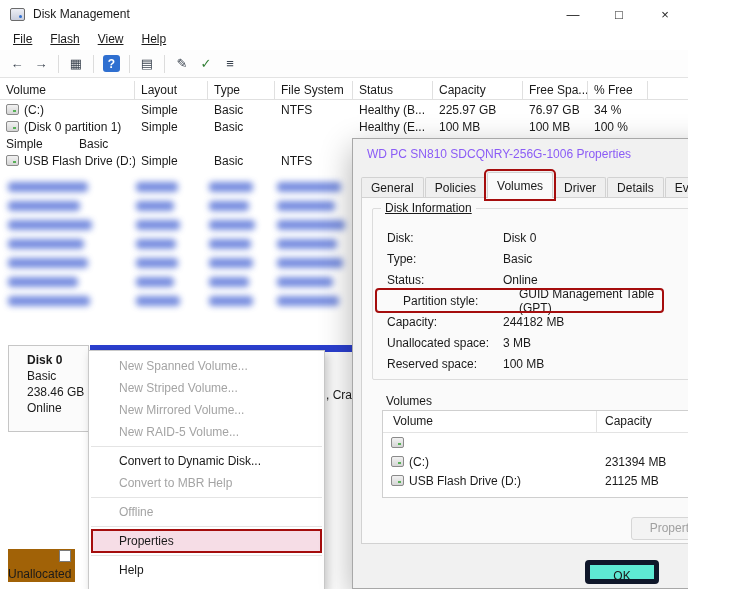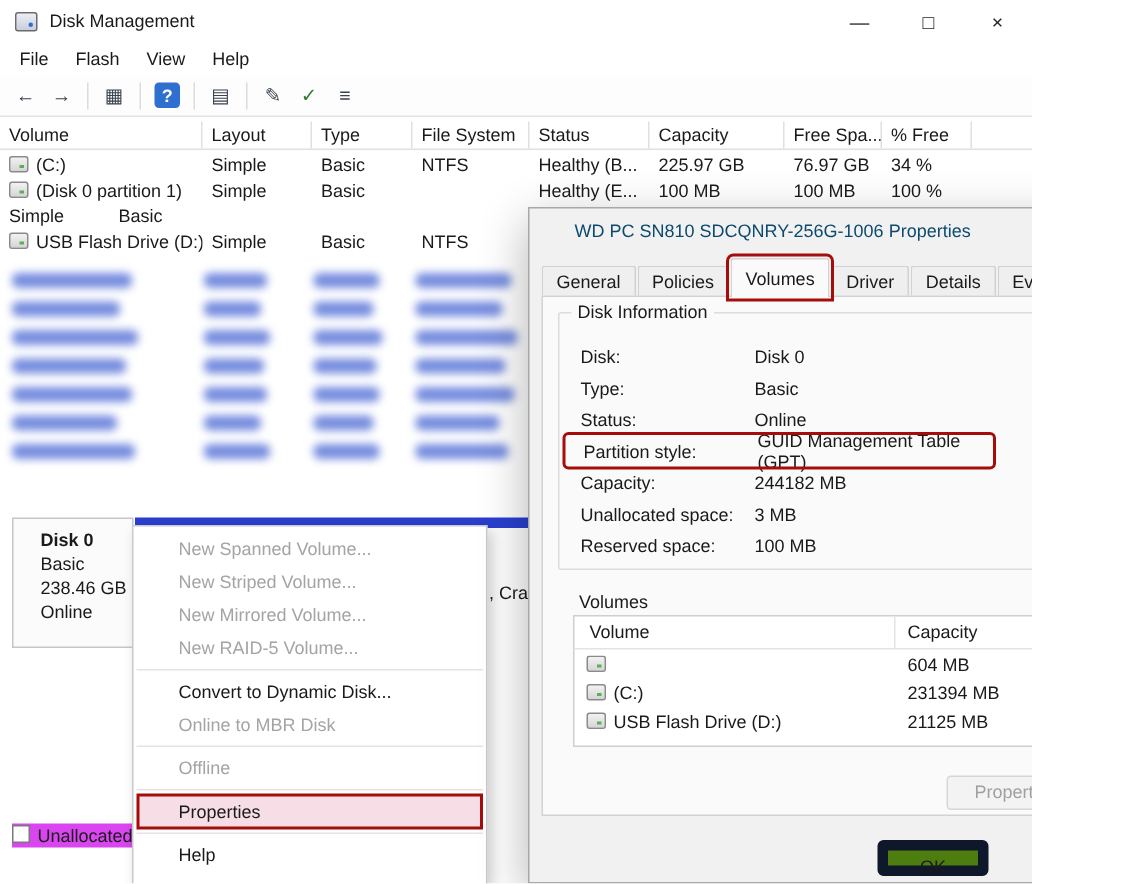--- a/index.html
+++ b/index.html
@@ -11,21 +11,21 @@
   }
   
   .titlebar { position:absolute; top:0; left:0; right:0; height:28px; display:flex; align-items:center; background:#fff; }
   .app-icon { width:15px; height:13px; margin:0 8px 0 10px; border:1px solid #6b6b6b; border-radius:2px;
               background:linear-gradient(#eceef5,#c9cedd); position:relative; flex:none; }
   .app-icon::after { content:""; position:absolute; right:2px; bottom:2px; width:3px; height:3px; background:#2f6fd0; border-radius:50%; }
   .win-controls { margin-left:auto; display:flex; height:100%; }
   .win-btn { width:46px; display:flex; align-items:center; justify-content:center; font-size:13px; color:#222; }
   
   .menubar { position:absolute; top:28px; left:0; right:0; height:22px; display:flex; align-items:center; padding-left:4px; background:#fff; }
-  .menu-item { padding:2px 9px; }
+  .menu-item { padding:2px 9px;text-decoration:underline; }
   
   .toolbar { position:absolute; top:50px; left:0; right:0; height:28px; display:flex; align-items:center; padding-left:6px; gap:2px;
              background:#fdfdfd; border-bottom:1px solid #e3e3e3; }
   .tb-icon { width:22px; height:22px; display:flex; align-items:center; justify-content:center; font-size:13px; color:#39424e; }
   .tb-icon.help { background:#2f6fd0; color:#fff; width:17px; height:17px; border-radius:3px; font-weight:bold; font-size:12px; margin:0 3px; }
   .tb-icon.check { color:#2f7d32; }
   .tb-sep { width:1px; height:18px; background:#dcdcdc; margin:0 4px; }
   
   .vol-header { position:absolute; top:81px; left:0; right:0; height:19px; display:flex; border-bottom:1px solid #e0e0e0; background:#fff; }
   .vh-cell { padding:2px 4px 0 6px; border-right:1px solid #e0e0e0; white-space:nowrap; overflow:hidden; }
@@ -38,58 +38,58 @@
                 background:linear-gradient(#f2f2f2,#d5d5d5); position:relative; flex:none; }
   .drive-icon::after { content:""; position:absolute; right:2px; bottom:2px; width:3px; height:2px; background:#58b058; }
   
   .blur-region i { position:absolute; height:10px; background:#4f6cd6; border-radius:4px; filter:blur(3px); opacity:.78; display:block; }
   
   .disk-panel { position:absolute; left:8px; top:345px; width:81px; height:87px; border:1px solid #c6c6c6;
                 background:#fbfbfb; padding:6px 2px 0 18px; line-height:16px; }
   .disk-name { font-weight:bold; }
   .part-strip { position:absolute; left:90px; top:345px; width:263px; height:7px; background:#2b3fd0; }
   .part-fragment { position:absolute; left:326px; top:388px; background:#fff; }
-  .legend { position:absolute; left:8px; top:549px; display:flex; align-items:flex-start; gap:5px; background:#d946ef; padding:1px 4px 1px 0; }
+  .legend { position:absolute; left:8px; top:549px; display:flex; align-items:flex-end; gap:5px; background:#a16207; padding:1px 4px 1px 0;flex-direction:column; }
   .legend-swatch { width:12px; height:12px; border:1px solid #7a7a7a; background:#fff; }
   
   .context-menu { position:absolute; left:88px; top:350px; width:237px; padding:4px 0 10px; background:#fff;
                   border:1px solid #c9c9c9; box-shadow:3px 3px 9px rgba(0,0,0,.22); z-index:10; }
   .cm-item { height:22px; line-height:22px; padding-left:30px; white-space:nowrap; }
   .cm-item.disabled { color:#a4a4a4; }
   .cm-item.highlighted { background:#f6dde6; outline:2px solid #a50d0d; outline-offset:-1px; margin:2px 3px; padding-left:27px; }
   .cm-sep { border-top:1px solid #e4e4e4; margin:3px 2px; }
   
   .dialog { position:absolute; left:352px; top:138px; width:395px; height:451px; background:#f1f1f1;
             border:1px solid #a8a8a8; box-shadow:0 10px 30px rgba(0,0,0,.3); z-index:20; }
-  .dlg-title { position:absolute; top:0; left:16px; right:40px; height:30px; display:flex; align-items:center;
-               padding-left:14px; color:#0c4a6e; white-space:nowrap; overflow:hidden; }
+  .dlg-title { position:absolute; top:0; left:0; right:40px; height:30px; display:flex; align-items:center;
+               padding-left:14px; color:#8b5cf6; white-space:nowrap; overflow:hidden; }
   .dlg-close { position:absolute; top:4px; right:8px; width:30px; height:23px; display:flex; align-items:center;
                justify-content:center; color:#4a4a4a; font-size:14px; }
   .tabs { position:absolute; top:37px; left:8px; display:flex; align-items:flex-end; height:22px; }
   .tab { height:21px; line-height:21px; padding:0 9px; border:1px solid #d2d2d2; border-bottom:none;
          background:#efefef; margin-right:1px; border-radius:2px 2px 0 0; white-space:nowrap; }
   .tab.active { height:26px; line-height:26px; background:#fafafa; position:relative; z-index:3;
                 outline:2px solid #a50d0d; outline-offset:1px; }
   .tab-panel { position:absolute; top:58px; left:8px; right:8px; bottom:44px; background:#fafafa; border:1px solid #d2d2d2; }
   .group { position:absolute; left:10px; top:10px; right:12px; height:172px; border:1px solid #dcdcdc; border-radius:2px; }
-  .group-legend { position:absolute; top:-8px; left:8px; background:#fafafa; padding:0 4px; }
+  .group-legend { position:absolute; top:-8px; left:8px; background:#fafafa; padding:0 4px;text-decoration:underline; }
   .field-row { position:absolute; left:14px; right:17px; height:21px; display:flex; align-items:center; }
   .f-label { width:116px; flex:none; }
-  .field-row.highlighted { left:4px; right:62px; padding-left:12px; outline:2px solid #a50d0d; outline-offset:0; border-radius:2px; }
+  .field-row.highlighted { left:4px; right:62px; padding-left:26px; outline:2px solid #a50d0d; outline-offset:0; border-radius:2px; }
   .vol-label { position:absolute; left:24px; top:196px; }
   .vol-list { position:absolute; left:20px; top:212px; width:350px; height:88px; background:#fff; border:1px solid #cfcfcf; }
   .vl-header { display:flex; height:22px; border-bottom:1px solid #e3e3e3; }
   .vl-h1 { flex:1; padding:3px 0 0 10px; border-right:1px solid #e3e3e3; }
   .vl-h2 { width:134px; padding:3px 0 0 8px; }
   .vl-row { display:flex; height:19px; align-items:center; }
   .vl-name { flex:1; padding-left:8px; display:flex; gap:5px; align-items:center; white-space:nowrap; overflow:hidden; }
   .vl-cap { width:134px; padding-left:8px; white-space:nowrap; }
   .props-btn { position:absolute; right:14px; top:319px; width:92px; height:23px; border:1px solid #d6d6d6;
                background:#f3f3f3; color:#a0a0a0; text-align:center; line-height:21px; border-radius:3px; }
-  .dlg-btn { position:absolute; top:421px; width:74px; height:24px; background:#4d7c0f; border:7px solid #0f172a;
+  .dlg-btn { position:absolute; top:421px; width:74px; height:24px; background:#5eead4; border:5px solid #0f172a;
              border-radius:4px; text-align:center; line-height:22px; }
   .btn-ok { left:232px; }
   .btn-cancel { left:314px; }
 </style>
 </head>
 <body>
 
 <div class="screen">
 
   <div class="titlebar">
@@ -230,21 +230,21 @@
     <span>Unallocated</span>
   </div>
 
   <div class="context-menu">
     <div class="cm-item disabled">New Spanned Volume...</div>
     <div class="cm-item disabled">New Striped Volume...</div>
     <div class="cm-item disabled">New Mirrored Volume...</div>
     <div class="cm-item disabled">New RAID-5 Volume...</div>
     <div class="cm-sep"></div>
     <div class="cm-item">Convert to Dynamic Disk...</div>
-    <div class="cm-item disabled">Online to MBR Disk</div>
+    <div class="cm-item disabled">Convert to MBR Help</div>
     <div class="cm-sep"></div>
     <div class="cm-item disabled">Offline</div>
     <div class="cm-sep"></div>
     <div class="cm-item highlighted">Properties</div>
     <div class="cm-sep"></div>
     <div class="cm-item">Help</div>
   </div>
 
   <div class="dialog">
     <div class="dlg-title">WD PC SN810 SDCQNRY-256G-1006 Properties</div>
@@ -297,21 +297,20 @@
       <div class="vol-list">
         <div class="vl-header">
           <span class="vl-h1">Volume</span>
           <span class="vl-h2">Capacity</span>
         </div>
         <div class="vl-row">
           <span class="vl-name">
               <span class="drive-icon"></span>
               <span></span>
             </span>
-          <span class="vl-cap">604 MB</span>
         </div>
         <div class="vl-row">
           <span class="vl-name">
               <span class="drive-icon"></span>
               <span>(C:)</span>
             </span>
           <span class="vl-cap">231394 MB</span>
         </div>
         <div class="vl-row">
           <span class="vl-name">

